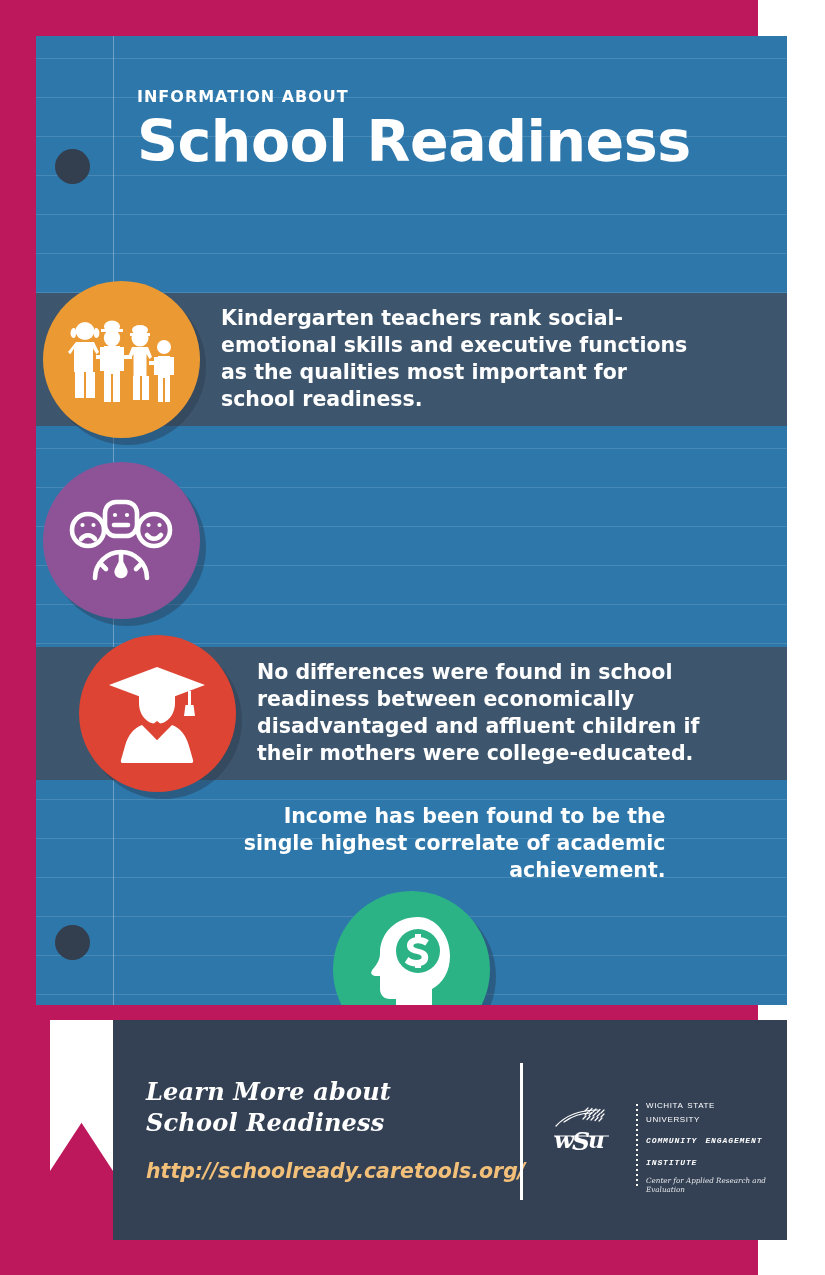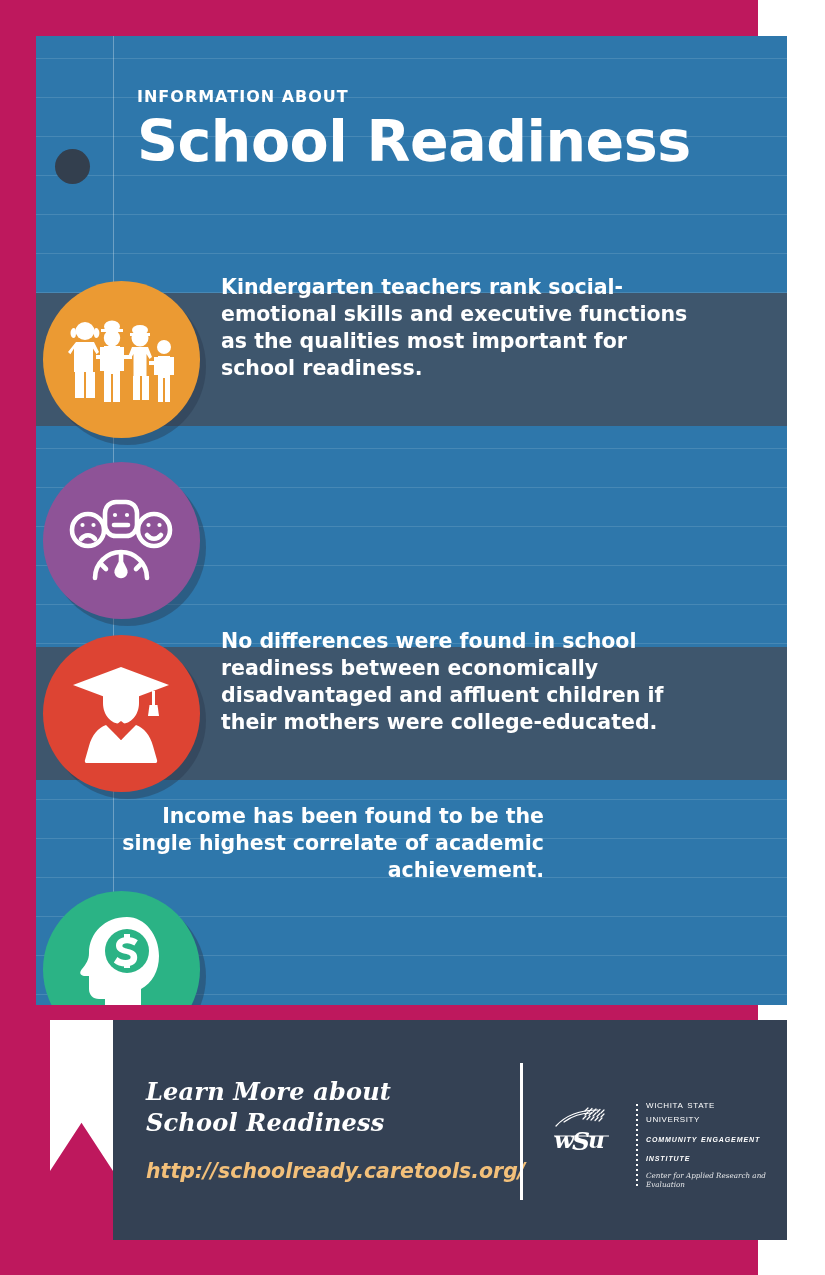--- a/index.html
+++ b/index.html
@@ -43,24 +43,24 @@
     color:#ffffff;font-size:57px;font-weight:bold;line-height:1.05;
     margin-top:6px;letter-spacing:-0.5px;
     font-family:"DejaVu Sans", sans-serif;
   }
   .subtitle{
     color:#f3c07a;font-size:19px;font-style:italic;margin-top:16px;
     font-family:"Liberation Sans", sans-serif;
   }
 
   
-  .fact{position:absolute;left:0;width:751px;display:flex;align-items:flex-start;}
+  .fact{position:absolute;left:0;width:751px;display:flex;align-items:center;}
   .fact.r1{top:238px;height:170px;}
   .fact.r2{top:419px;height:170px;}
-  .fact.r3{top:592px;height:170px;}
+  .fact.r3{top:592px;height:170px;padding-left:36px;}
   .fact.r4{top:767px;height:170px;flex-direction:column;}
 
   .iconwrap{position:relative;width:170px;height:170px;flex:0 0 170px;
     display:flex;align-items:center;justify-content:center;}
   .circle{
     position:relative;width:157px;height:157px;border-radius:50%;
     display:flex;align-items:center;justify-content:center;
     box-shadow:6px 7px 0 rgba(40,56,74,0.40);
   }
   .circle svg{display:block;}
@@ -92,22 +92,22 @@
     font-family:"DejaVu Sans", sans-serif;
   }
   .divider{position:absolute;left:484px;top:43px;width:3px;height:137px;background:#ffffff;}
   .logo{position:absolute;left:516px;top:78px;width:250px;display:flex;align-items:flex-start;}
   .logo-mark{width:62px;flex:0 0 62px;padding-top:8px;}
   .dotline{position:absolute;left:84px;top:6px;width:2px;height:82px;
     background-image:repeating-linear-gradient(to bottom,#ffffff 0 2px,transparent 2px 5px);}
   .logo-text{margin-left:32px;color:#ffffff;}
   .logo-l1{font-size:12px;letter-spacing:0.6px;line-height:1.15;
     font-family:Liberation Sans, sans-serif;}
-  .logo-l2{font-size:10px;font-weight:bold;font-style:italic;letter-spacing:0.9px;
-    margin-top:7px;line-height:1.25;font-family:Liberation Sans, sans-serif;}
+  .logo-l2{font-size:12px;font-weight:bold;font-style:italic;letter-spacing:0.9px;
+    margin-top:7px;line-height:1.25;font-family:Liberation Mono, monospace;}
   .logo-l3{font-size:7.2px;font-style:italic;margin-top:6px;opacity:0.88;
     font-family:"DejaVu Serif", serif;}
   .sc{font-variant:small-caps;text-transform:lowercase;}
 </style>
 </head>
 <body>
 
 <div class="canvas">
 
   <div class="page">

